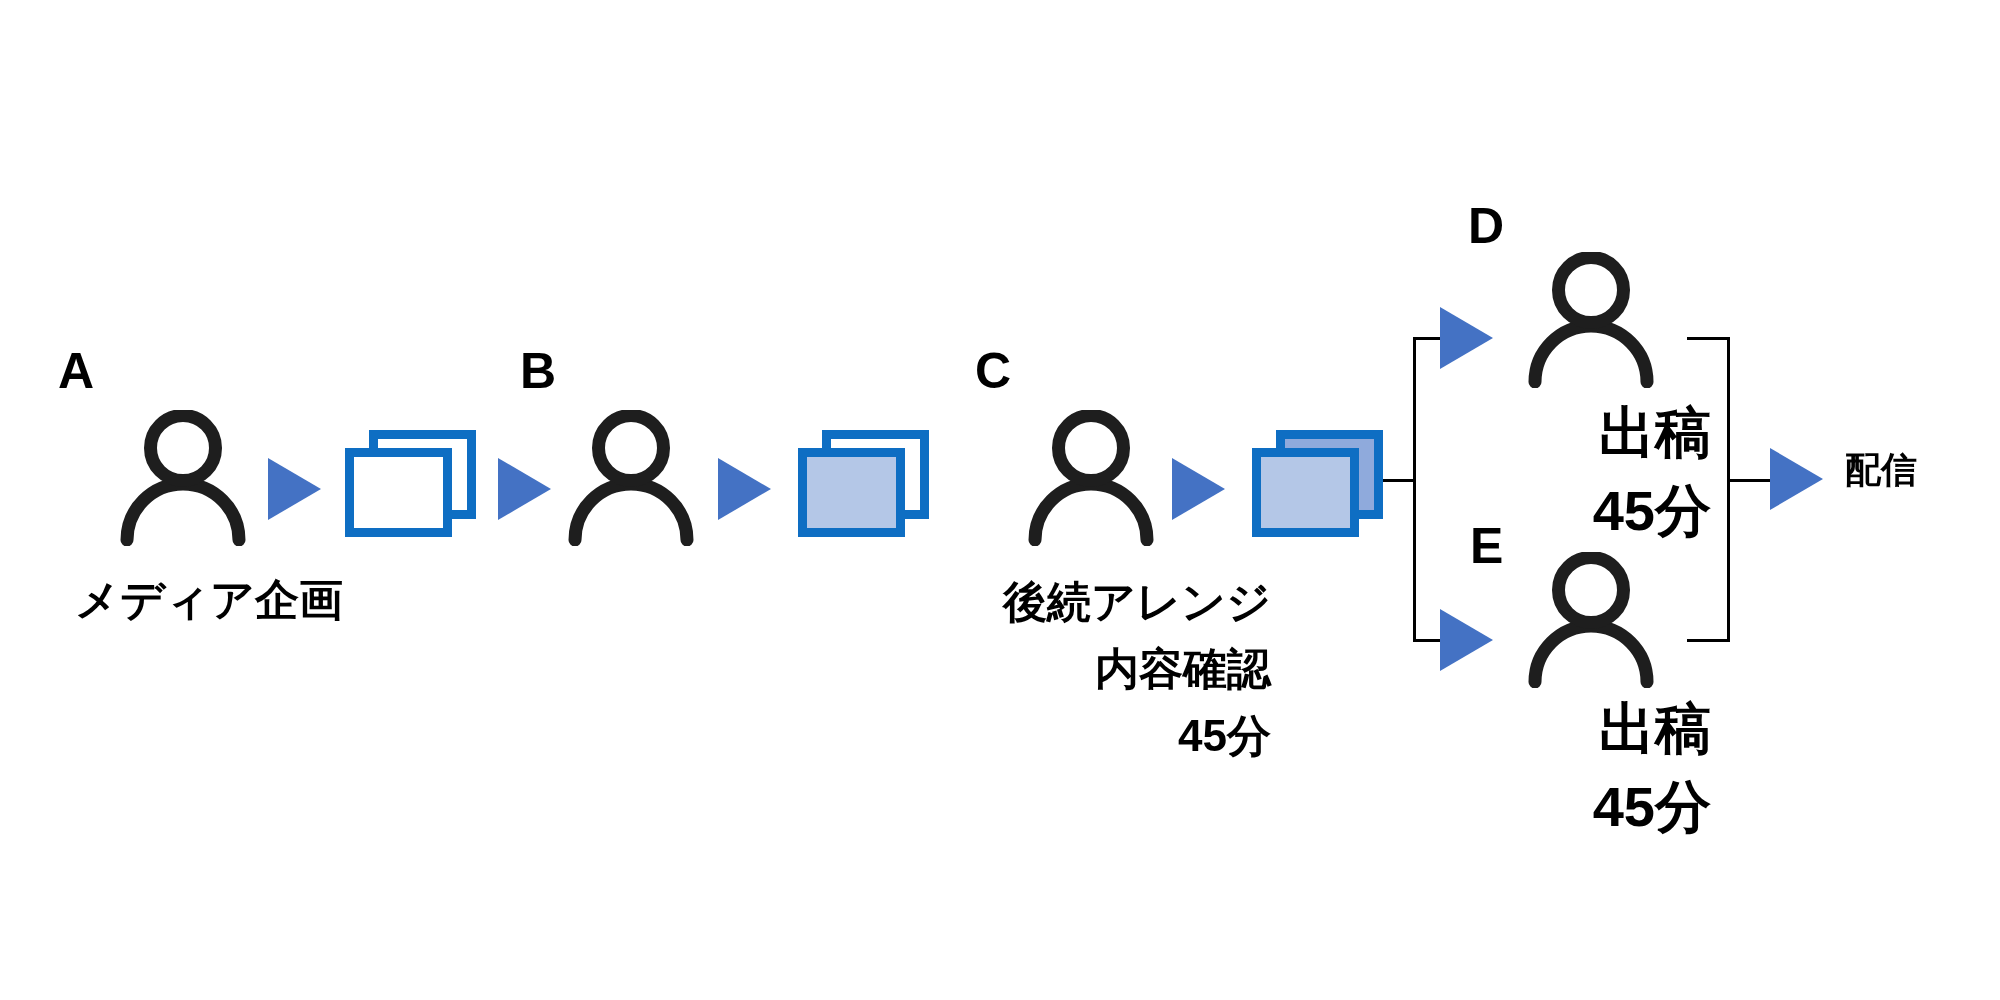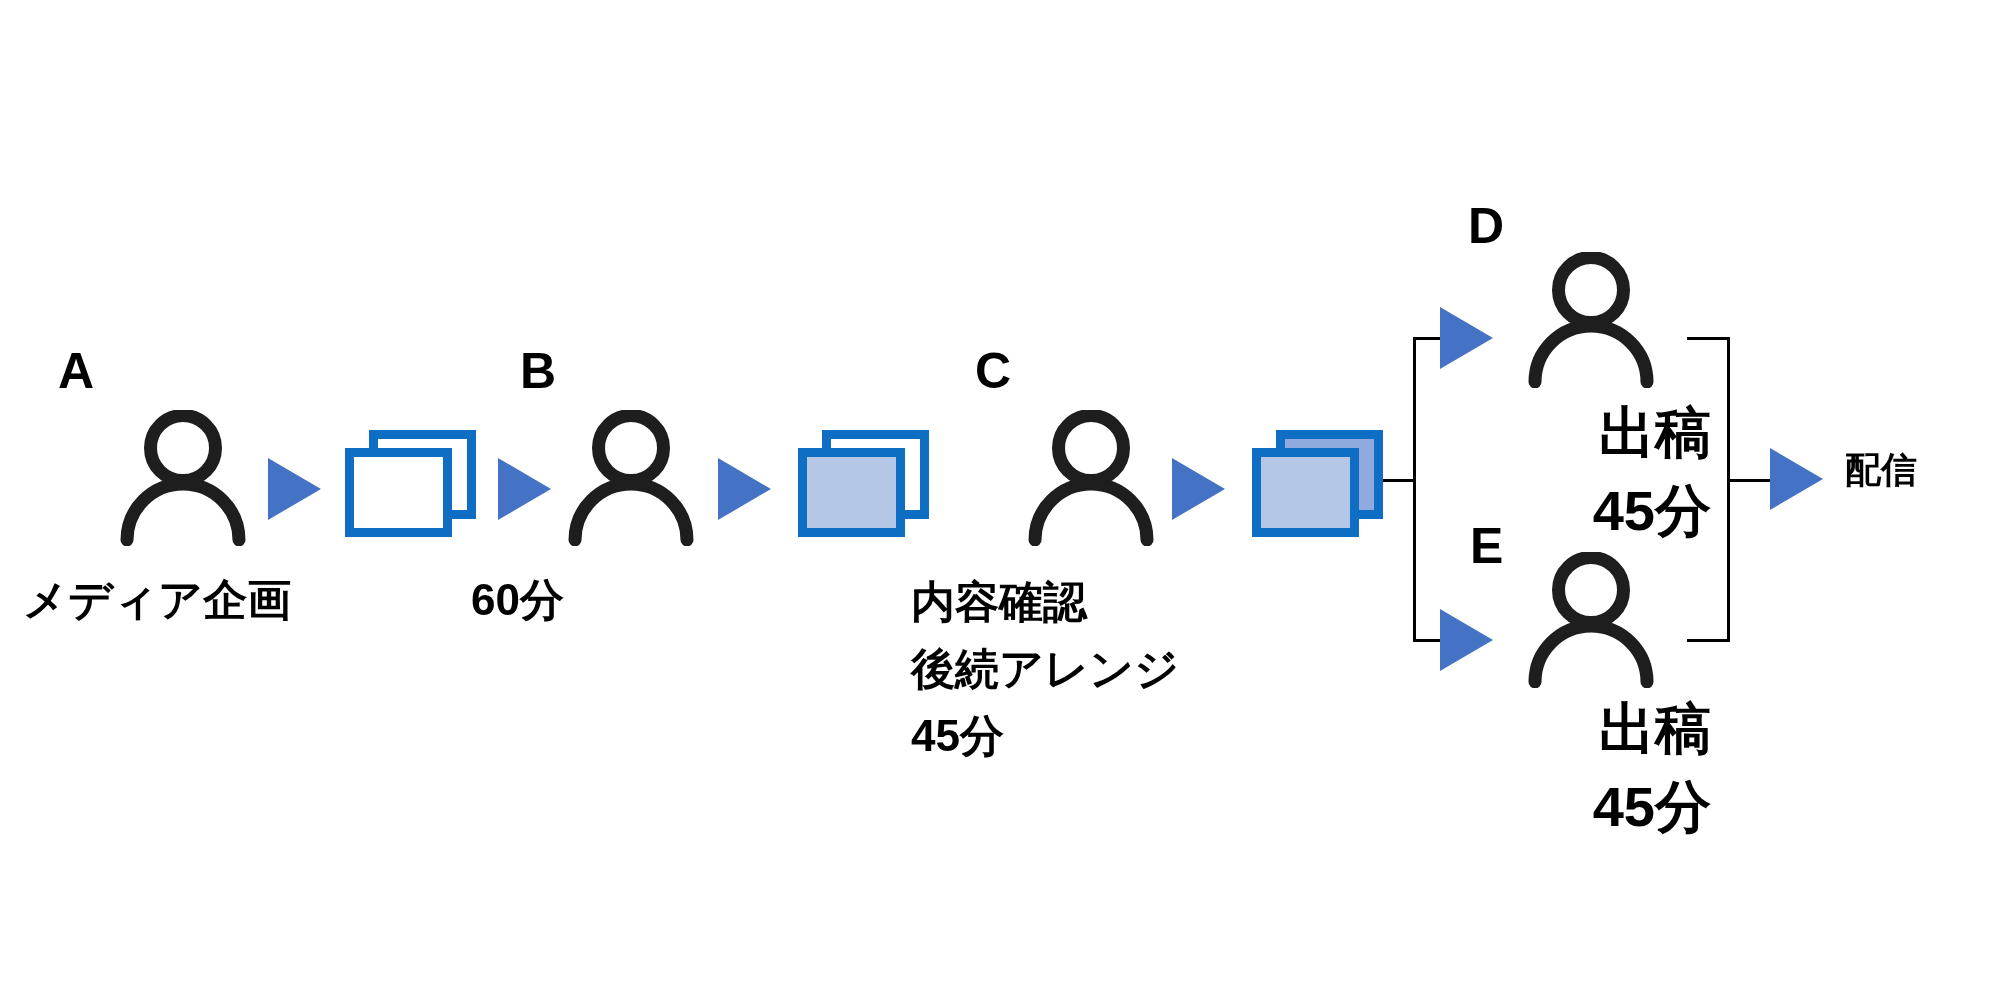--- a/index.html
+++ b/index.html
@@ -3,21 +3,21 @@
 <meta charset="utf-8">
 <style>
   html,body { margin:0; padding:0; background:#ffffff; }
   .canvas {
     position:relative; width:2000px; height:1000px; background:#ffffff;
     font-family:"Liberation Sans","DejaVu Sans",sans-serif;
     font-weight:bold; color:#000000; overflow:hidden;
   }
   .abs { position:absolute; }
   .step-letter { font-size:50px; line-height:1; }
-  .step-text { font-size:44px; line-height:67px; text-align:left; }
+  .step-text { font-size:44px; line-height:67px; text-align:right; }
   .step-text-de { font-size:56px; line-height:78px; text-align:right; }
   .end-text { font-size:36px; line-height:1; }
   .hline, .vline { background:#000000; }
 </style>
 </head>
 <body>
 
 <div class="canvas">
 
   <div class="abs step-letter" style="left:58px;top:346px">A</div>
@@ -40,40 +40,39 @@
 
   <div class="abs step-letter" style="left:520px;top:346px">B</div>
   <svg class="abs" style="left:498px;top:458px" width="53" height="62" viewBox="0 0 53 62">
     <polygon points="0,0 53,31 0,62" fill="#4472C4"></polygon>
   </svg>
   <svg class="abs" style="left:566px;top:410px" width="130" height="136" viewBox="0 0 130 136">
     <path d="M9,130 A56,56 0 0 1 121,130" fill="none" stroke-width="13" stroke-linecap="round" stroke="#1E1E1E"></path>
     <circle cx="65" cy="38" r="32.5" fill="#ffffff" stroke-width="13" stroke="#1E1E1E"></circle>
   </svg>
   <div class="abs step-text" style="left:471px;top:566px;width:320px">
-    <div>60分</div>
   </div>
 
   <svg class="abs" style="left:718px;top:458px" width="53" height="62" viewBox="0 0 53 62">
     <polygon points="0,0 53,31 0,62" fill="#4472C4"></polygon>
   </svg>
 
   <svg class="abs" style="left:798px;top:430px" width="131" height="107" viewBox="0 0 131 107">
     <rect x="28.5" y="4.5" width="98" height="80" stroke-width="9" stroke="#0E6EC3" fill="#FFFFFF"></rect>
     <rect x="4.5" y="22.5" width="98" height="80" stroke-width="9" stroke="#0E6EC3" fill="#B4C7E7"></rect>
   </svg>
 
   <div class="abs step-letter" style="left:975px;top:346px">C</div>
   <svg class="abs" style="left:1026px;top:410px" width="130" height="136" viewBox="0 0 130 136">
     <path d="M9,130 A56,56 0 0 1 121,130" fill="none" stroke-width="13" stroke-linecap="round" stroke="#1E1E1E"></path>
     <circle cx="65" cy="38" r="32.5" fill="#ffffff" stroke-width="13" stroke="#1E1E1E"></circle>
   </svg>
   <div class="abs step-text" style="left:911px;top:568px;width:360px">
+    <div>後続アレンジ</div>
     <div>内容確認</div>
-    <div>後続アレンジ</div>
     <div>45分</div>
   </div>
 
   <svg class="abs" style="left:1172px;top:458px" width="53" height="62" viewBox="0 0 53 62">
     <polygon points="0,0 53,31 0,62" fill="#4472C4"></polygon>
   </svg>
 
   <svg class="abs" style="left:1252px;top:430px" width="131" height="107" viewBox="0 0 131 107">
     <rect x="28.5" y="4.5" width="98" height="80" stroke-width="9" stroke="#0E6EC3" fill="#8FAADC"></rect>
     <rect x="4.5" y="22.5" width="98" height="80" stroke-width="9" stroke="#0E6EC3" fill="#B4C7E7"></rect>

